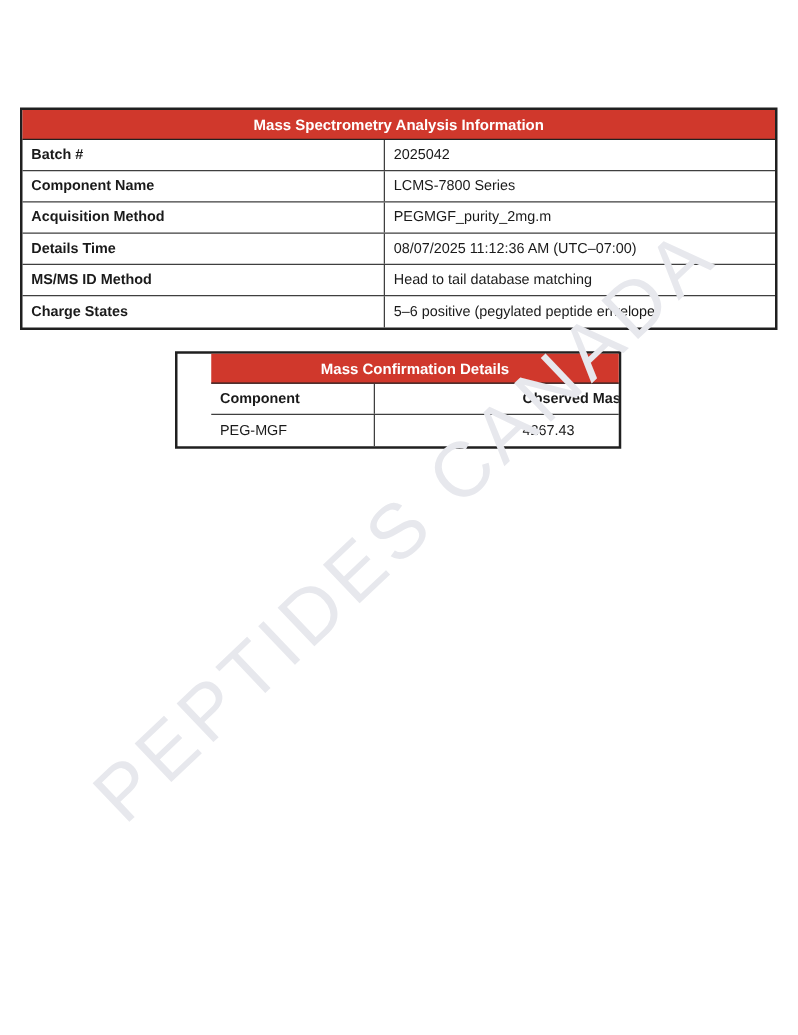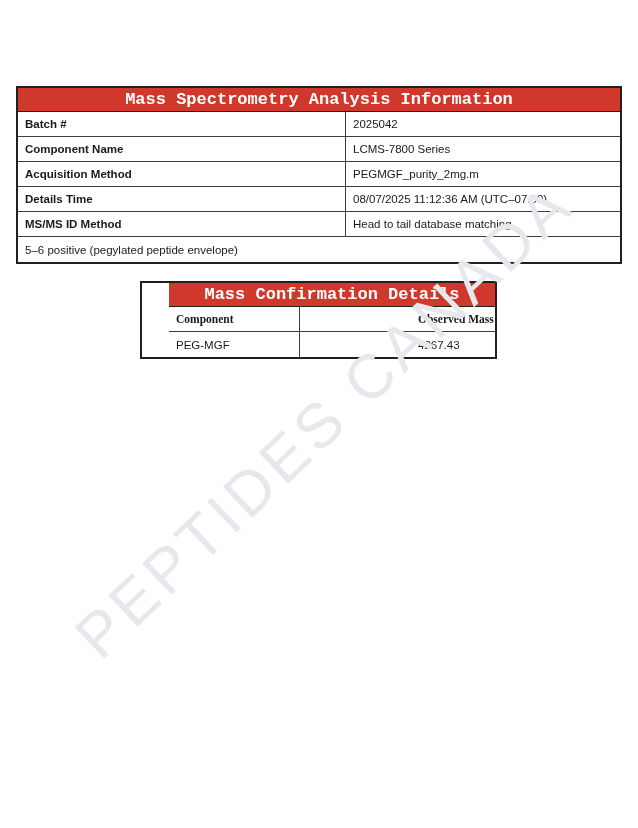--- a/index.html
+++ b/index.html
@@ -36,26 +36,25 @@
     position: absolute;
     background: #ffffff;
     border: 2px solid #202020;
     z-index: 1;
   }
   .t-header {
     height: 24px;
     background: var(--header_red, #d0382c);
     color: var(--header_text, #ffffff);
     font-weight: bold;
-    font-size: 17px;
+    font-size: 12px;
     display: flex;
     align-items: center;
     justify-content: center;
     border-bottom: 1px solid #202020;
-    font-family: Liberation Mono, monospace;
   }
   .t-row {
     display: flex;
     height: 25px;
     border-bottom: 1px solid #3f3f3f;
     font-size: 11.5px;
     background: transparent;
   }
   .t-row:last-child { border-bottom: none; }
   .cell {
@@ -66,38 +65,38 @@
     white-space: nowrap;
   }
 
   
   .table-analysis {
     left: 16px;
     top: 86px;
     width: 606px;
   }
   .table-analysis .label-cell {
-    width: 328px;
+    width: 290px;
     border-right: 1px solid #3f3f3f;
     font-weight: bold;
     text-align: right;
   }
   .table-analysis .value-cell { flex: 1; }
 
   
   .table-confirmation {
     left: 140px;
     top: 281px;
     width: 357px;
     padding-left: 27px;
   }
   .table-confirmation .col-1 { width: 131px; border-right: 1px solid #3f3f3f; }
   .table-confirmation .col-2 { width: 111px; border-right: 1px solid #404040; margin-top: 28px; }
   .table-confirmation .col-3 { flex: 1; }
-  .table-confirmation .head-row .cell { font-weight: bold; font-family: Liberation Serif, serif; }
+  .table-confirmation .head-row .cell { font-weight: bold; }
 </style>
 </head>
 <body>
 
 <div class="page">
 
   <div class="watermark">PEPTIDES CANADA</div>
 
   <div class="doc-table table-analysis">
     <div class="t-header">Mass Spectrometry Analysis Information</div>
@@ -116,20 +115,21 @@
     </div>
     <div class="t-row">
       <div class="cell label-cell">Details Time</div>
       <div class="cell value-cell">08/07/2025 11:12:36 AM (UTC–07:00)</div>
     </div>
     <div class="t-row">
       <div class="cell label-cell">MS/MS ID Method</div>
       <div class="cell value-cell">Head to tail database matching</div>
     </div>
     <div class="t-row">
+      <div class="cell label-cell">Charge States</div>
       <div class="cell value-cell">5–6 positive (pegylated peptide envelope)</div>
     </div>
   </div>
 
   <div class="doc-table table-confirmation">
     <div class="t-header">Mass Confirmation Details</div>
 
     <div class="t-row head-row">
       <div class="cell col-1">Component</div>
       <div class="cell col-2">Theoretical Mass</div>

